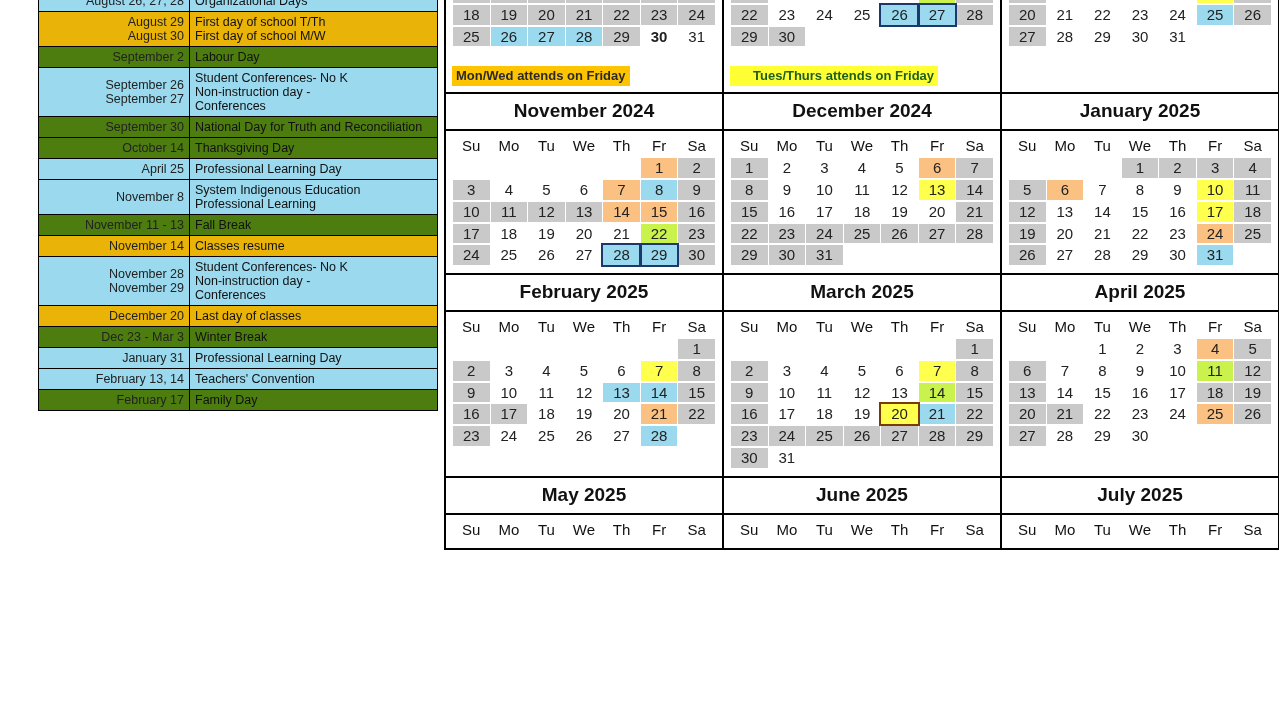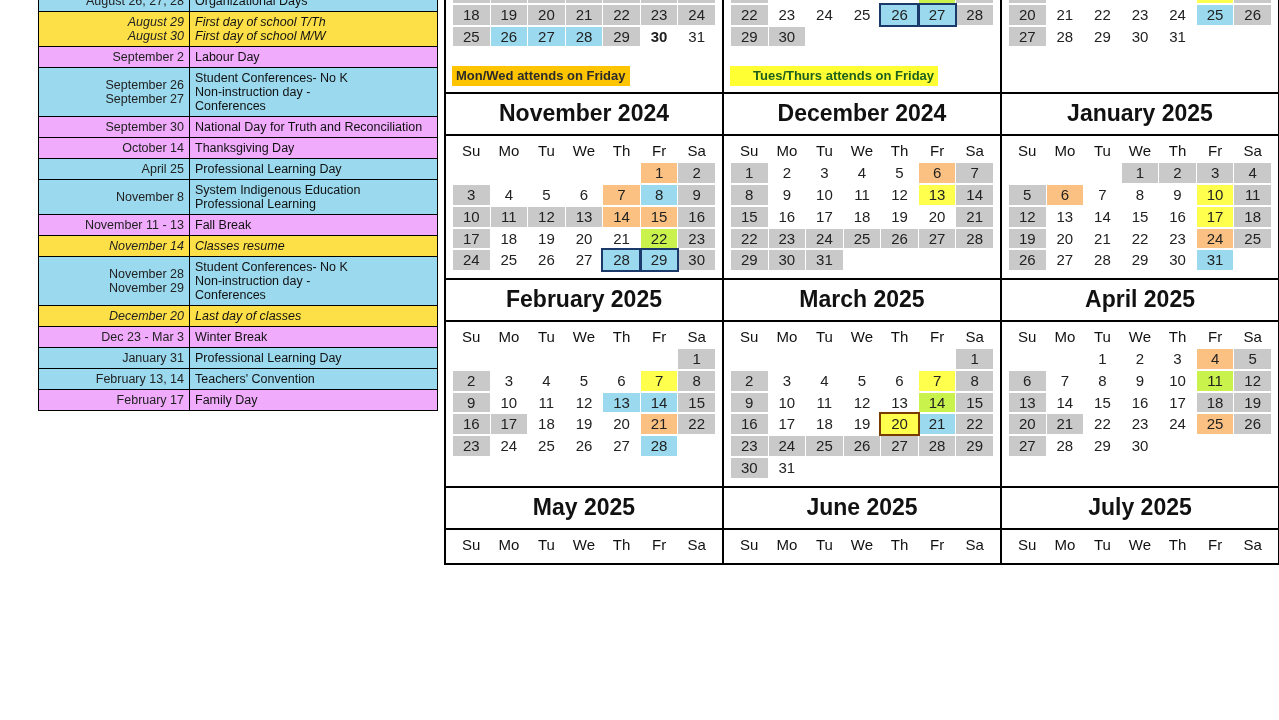--- a/index.html
+++ b/index.html
@@ -42,22 +42,22 @@
     text-align: right;
     white-space: pre-line;
     color: #222;
   }
   #legend td.desc {
     text-align: left;
     color: #111;
     white-space: pre-line;
   }
   .bg-blue  { background: #9ad9ee; }
-  .bg-orng  { background: #fde047; font-style: italic; }
-  .bg-gray  { background: #f0abfc; }
+  .bg-orng  { background: #eab308; }
+  .bg-gray  { background: #4d7c0f; }
   .italic   { }
 
   
   #cal-area {
     margin-left: 6px;
     margin-top: -24px;
     width: 830px;
   }
   table.months {
     border-collapse: collapse;
@@ -66,21 +66,21 @@
   }
   table.months > tbody > tr > td {
     border: 2px solid #000;
     vertical-align: top;
     padding: 0;
     width: 276px;
     height: 1px;
   }
   .m-title {
     text-align: center;
-    font-size: 23px;
+    font-size: 19px;
     font-weight: bold;
     color: #111;
     padding: 6px 0 7px 0;
     border-bottom: 2px solid #000;
   }
   .m-body { padding: 3px 6px 6px 6px; }
   table.days {
     border-collapse: separate;
     border-spacing: 1px 2px;
     table-layout: fixed;

